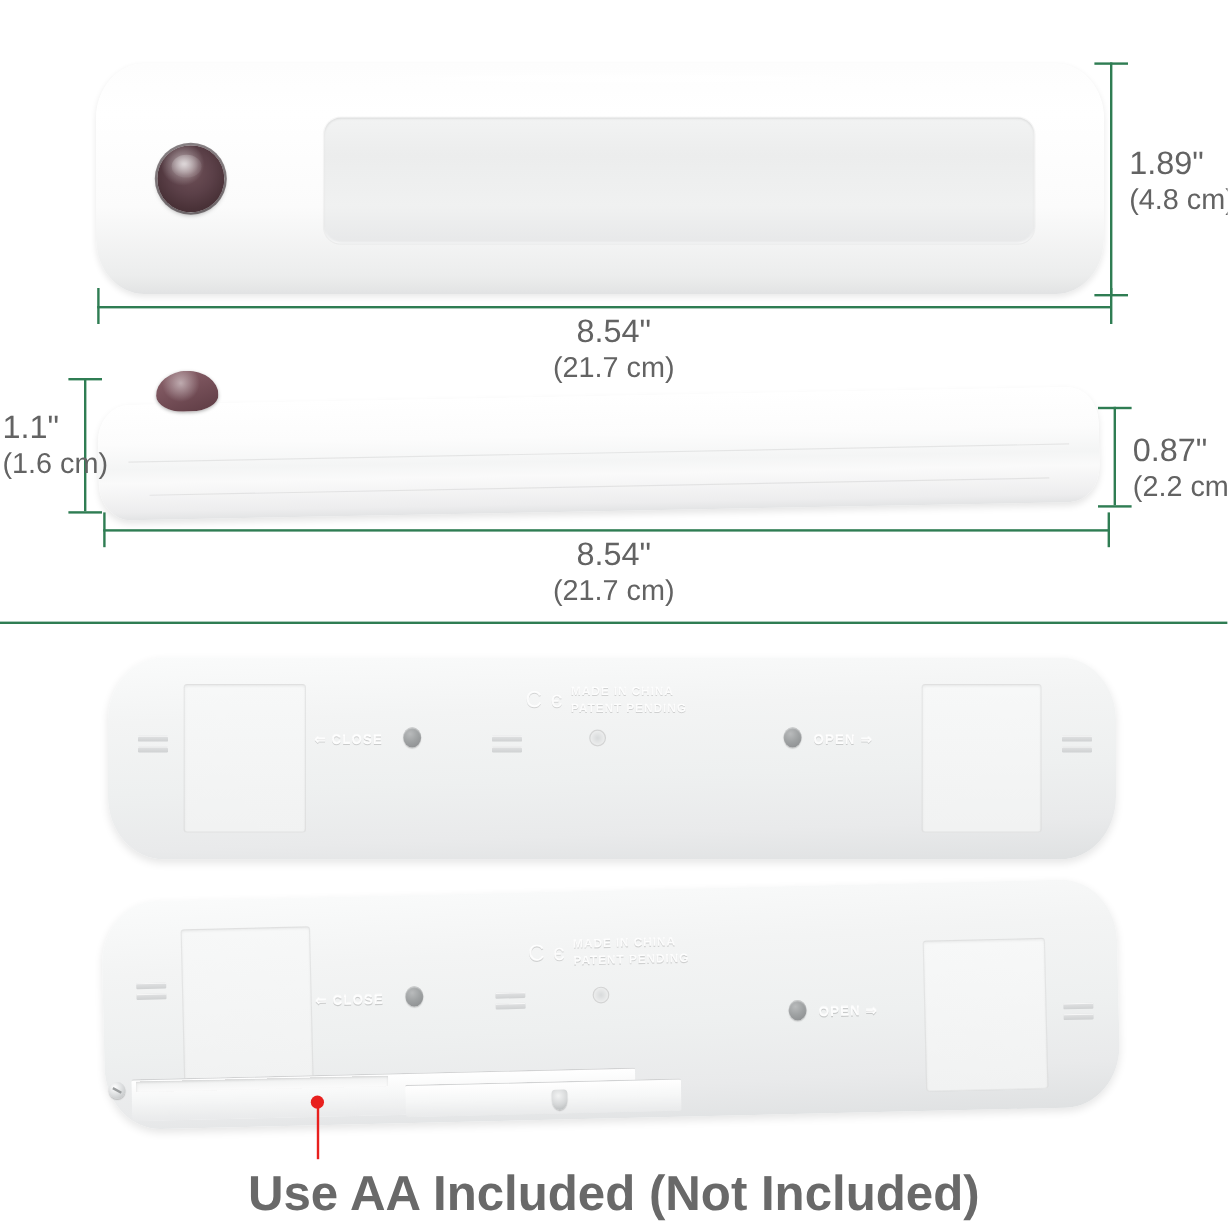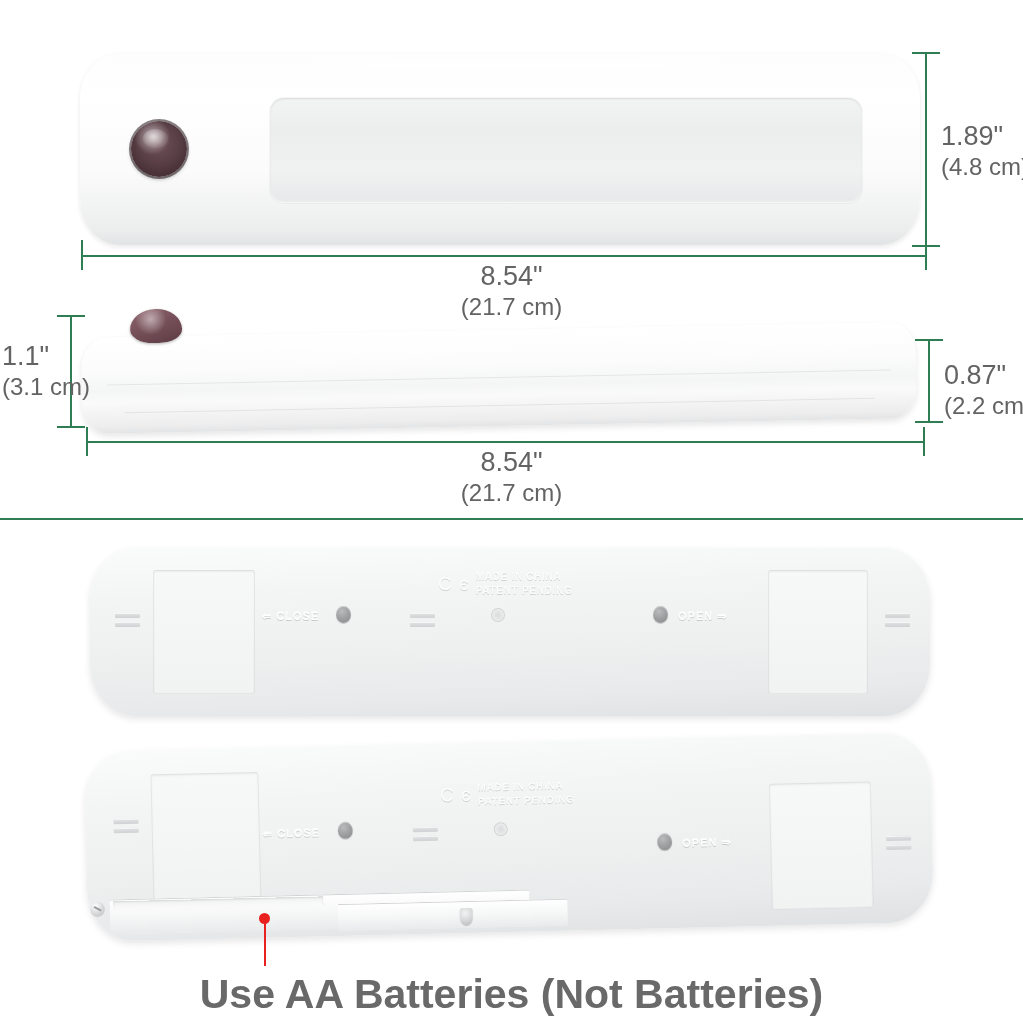--- a/index.html
+++ b/index.html
@@ -228,21 +228,21 @@
       <div class="seam" style="top:75px;left:5%;right:5%;"></div>
     </div>
     <div class="side-dome" style="left:48px;top:-21px;width:52px;height:34px;"></div>
   </div>
 
   <div class="dline-v" style="left:70px;top:315px;height:111px;"></div>
   <div class="tick-h" style="left:57px;top:315px;width:28px;"></div>
   <div class="tick-h" style="left:57px;top:426px;width:28px;"></div>
   <div class="dim-text abs" style="left:2px;top:341px;text-align:left;">
     <div class="inch">1.1"</div>
-    <div class="cm">(3.1 cm)</div>
+    <div class="cm">(1.6 cm)</div>
   </div>
 
   <div class="dline-v" style="left:928px;top:339px;height:82px;"></div>
   <div class="tick-h" style="left:915px;top:339px;width:28px;"></div>
   <div class="tick-h" style="left:915px;top:421px;width:28px;"></div>
   <div class="dim-text abs" style="left:944px;top:360px;">
     <div class="inch">0.87"</div>
     <div class="cm">(2.2 cm)</div>
   </div>
 
@@ -329,15 +329,15 @@
     <div class="batt-open" style="left:22px;top:148px;width:420px;height:34px;"></div>
     <div class="batt-lip" style="left:26px;top:150px;width:210px;height:9px;"></div>
     <div class="batt-open" style="left:250px;top:158px;width:230px;height:26px;"></div>
     <div class="corner-screw" style="left:3px;top:150px;"></div>
     <div class="mid-screw" style="left:372px;top:165px;"></div>
   </div>
 
   <div class="pointer-dot" style="left:259px;top:913px;"></div>
   <div class="pointer-line" style="left:264px;top:918px;height:48px;"></div>
 
-  <div class="caption" style="top:971px;">Use AA Batteries (Not Batteries)</div>
+  <div class="caption" style="top:971px;">Use AA Included (Not Included)</div>
 
 </div>
 
 </body></html>

